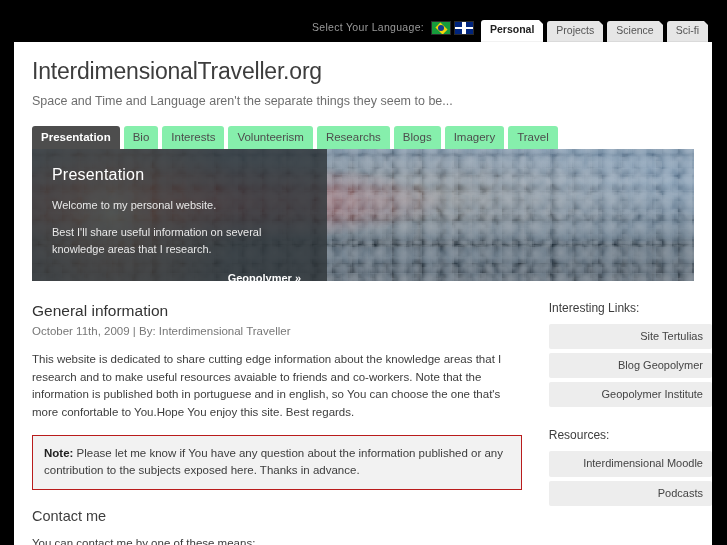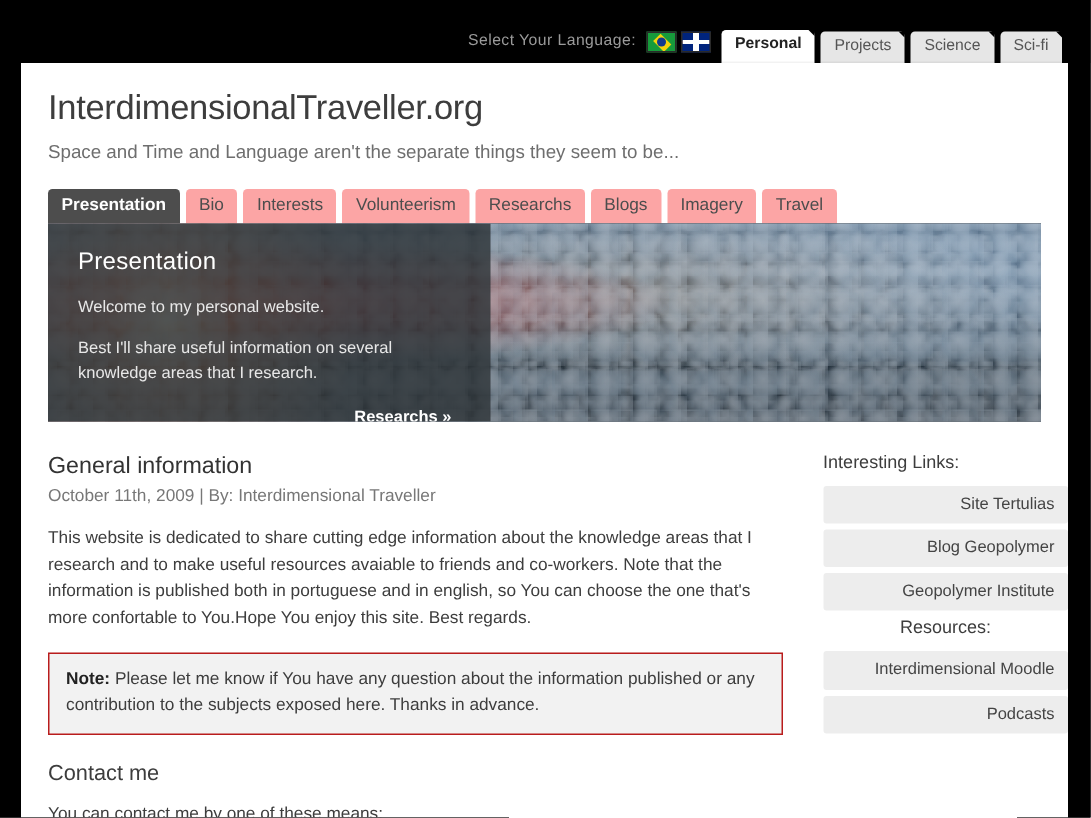--- a/index.html
+++ b/index.html
@@ -145,21 +145,21 @@
   
   .nav {
     margin: 18px 0 0 18px;
     display: flex;
     align-items: flex-end;
     height: 22px;
   }
   .nav-tab {
     font-size: 11.5px;
     color: #4d4d4d;
-    background: #fca5a5;
+    background: #86efac;
     padding: 5px 9px 5px 9px;
     margin-right: 4px;
     border-radius: 3px 3px 0 0;
     cursor: pointer;
     line-height: 1.15;
     white-space: nowrap;
   }
   .nav-tab.active {
     background: #4d4d4d;
     color: #ffffff;
@@ -306,21 +306,21 @@
     line-height: 1.5;
   }
 
   
   .side-h {
     font-size: 12px;
     color: #3d3d3d;
     font-weight: normal;
     margin: 0 0 9px 0;
   }
-  .side-h.spaced { margin-top: 4px; text-align: center; }
+  .side-h.spaced { margin-top: 21px; }
   .side-link {
     display: block;
     background: #ededed;
     color: #444444;
     font-size: 11px;
     padding: 6px 9px;
     margin-bottom: 4px;
     border-radius: 2px;
     text-decoration: none;
     cursor: pointer;
@@ -369,21 +369,21 @@
 
     <div class="hero">
       <div class="hero-photo"></div>
       <div class="hero-drops"></div>
       <div class="hero-overlay"></div>
       <div class="hero-content">
         <h2 class="hero-title">Presentation</h2>
         <p class="hero-p">Welcome to my personal website.</p>
         <p class="hero-p">Best I'll share useful information on several knowledge areas that I research.</p>
         <div class="hero-link-wrap">
-          <a class="hero-link" href="#">Researchs »</a>
+          <a class="hero-link" href="#">Geopolymer »</a>
         </div>
       </div>
     </div>
 
     <div class="cols">
 
       <div class="col-main">
 
         <h2 class="art-title">General information</h2>
         <div class="art-meta">October 11th, 2009 | By: Interdimensional Traveller</div>

